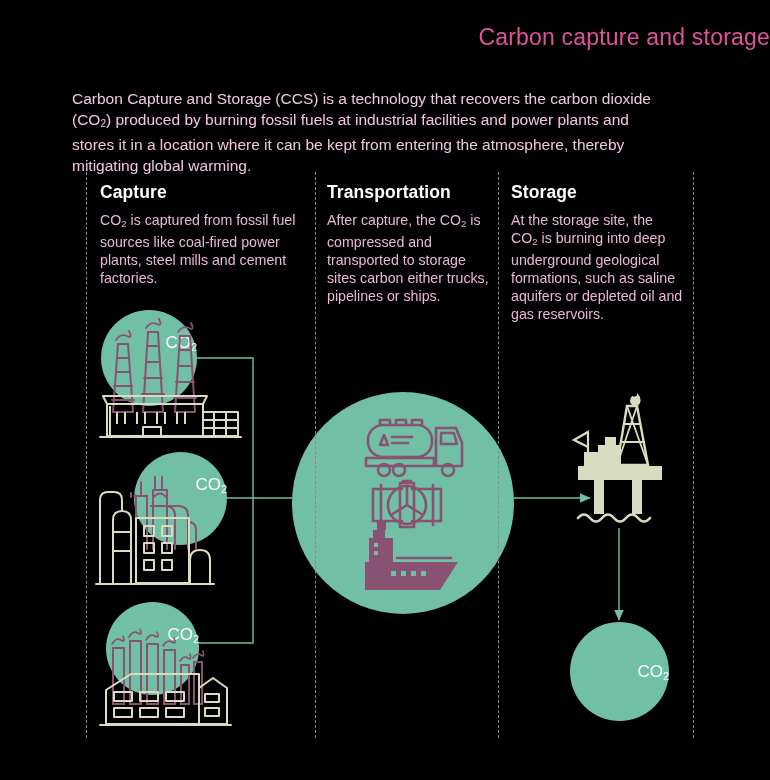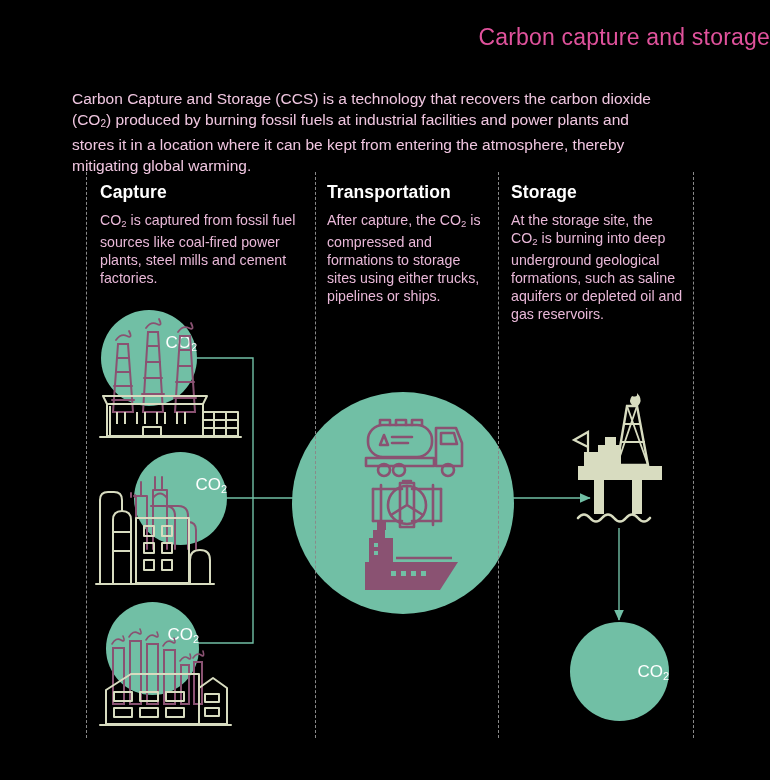--- a/index.html
+++ b/index.html
@@ -93,21 +93,21 @@
   <div class="vrule r3"></div>
   <div class="vrule r4"></div>
 
   <div class="col col-capture">
     <h2>Capture</h2>
     <p><span>CO</span><sub>2</sub><span> is captured from fossil fuel sources like coal-fired power plants, steel mills and cement factories.</span></p>
   </div>
 
   <div class="col col-transportation">
     <h2>Transportation</h2>
-    <p><span>After capture, the CO</span><sub>2</sub><span> is compressed and formations to storage sites using either trucks, pipelines or ships.</span></p>
+    <p><span>After capture, the CO</span><sub>2</sub><span> is compressed and transported to storage sites carbon either trucks, pipelines or ships.</span></p>
   </div>
 
   <div class="col col-storage">
     <h2>Storage</h2>
     <p><span>At the storage site, the CO</span><sub>2</sub><span> is burning into deep underground geological formations, such as saline aquifers or depleted oil and gas reservoirs.</span></p>
   </div>
 
   <svg class="svg-layer below" viewBox="0 0 770 780">
     <defs>
       <marker id="arrTeal" markerWidth="9" markerHeight="9" refX="7.5" refY="3.6" orient="auto">

